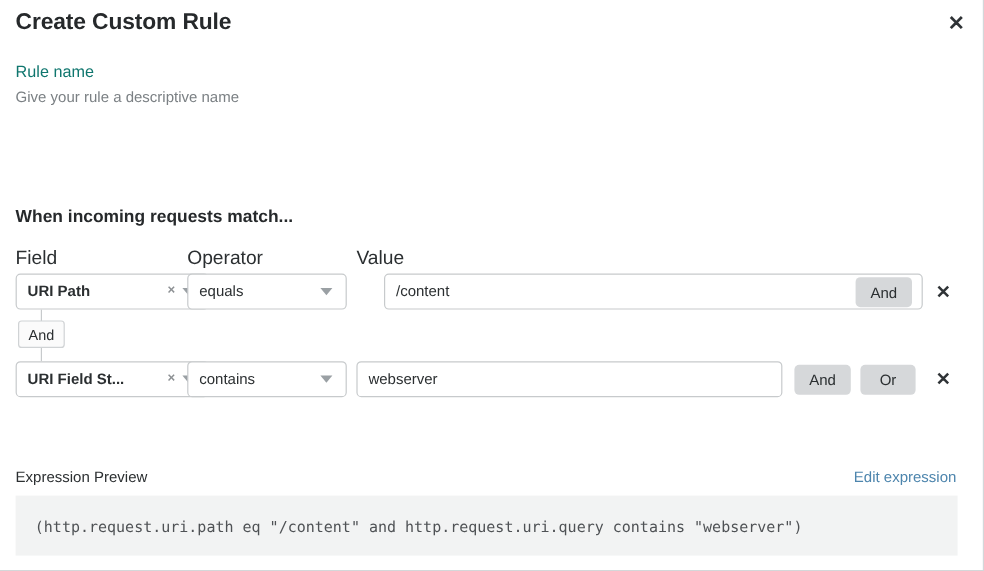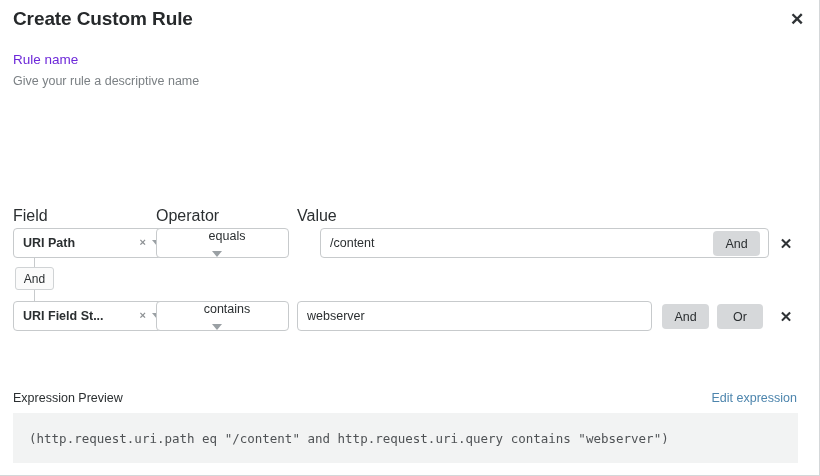--- a/index.html
+++ b/index.html
@@ -41,21 +41,21 @@
     font-weight: bold;
     color: #26292b;
     letter-spacing: -0.1px;
   }
 
   
   .rule-name-label {
     position: absolute;
     left: 13px; top: 52px;
     font-size: 13.5px;
-    color: #6d28d9;
+    color: #0f766e;
   }
   .rule-name-hint {
     position: absolute;
     left: 13px; top: 74px;
     font-size: 12.5px;
     color: #7b8084;
   }
   .rule-name-input {
     position: absolute;
     left: 13px; top: 101px;
@@ -119,21 +119,21 @@
     line-height: 1;
   }
   .select-box .caret {
     width: 0; height: 0;
     border-left: 5px solid transparent;
     border-right: 5px solid transparent;
     border-top: 6px solid #9aa0a4;
     margin-right: 11px;
   }
   .field-select { left: 13px; width: 161px; font-weight: bold; }
-  .op-select { left: 156px; width: 133px; flex-direction: column; }
+  .op-select { left: 156px; width: 133px; }
 
   .value-input {
     position: absolute;
     height: 30px;
     left: 297px;
     border: 1px solid #c7cacc;
     border-radius: 4px;
     background: #fff;
     font-family: "Liberation Sans", sans-serif;
     font-size: 12.5px;
@@ -235,20 +235,21 @@
 <body>
 
 <div class="dialog">
 
   <div class="dialog-title">Create Custom Rule</div>
   <button class="close-btn">✕</button>
 
   <div class="rule-name-label">Rule name</div>
   <div class="rule-name-hint">Give your rule a descriptive name</div>
 
+  <div class="match-heading">When incoming requests match...</div>
   <div class="col-label field">Field</div>
   <div class="col-label operator">Operator</div>
   <div class="col-label value">Value</div>
 
   <div class="cond-row row1">
     <div class="select-box field-select">
       <span class="sel-text">URI Path</span>
       <span class="clear-x">×</span>
       <span class="caret"></span>
     </div>

